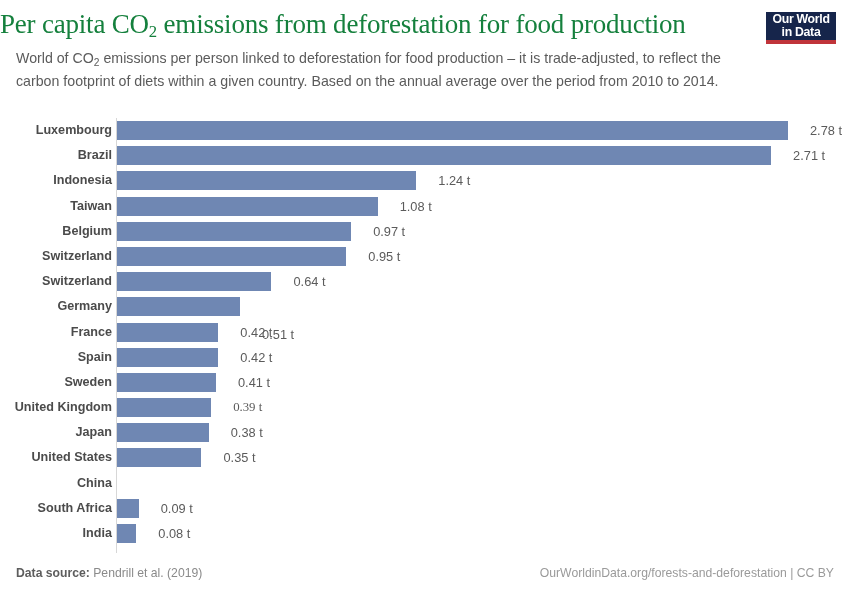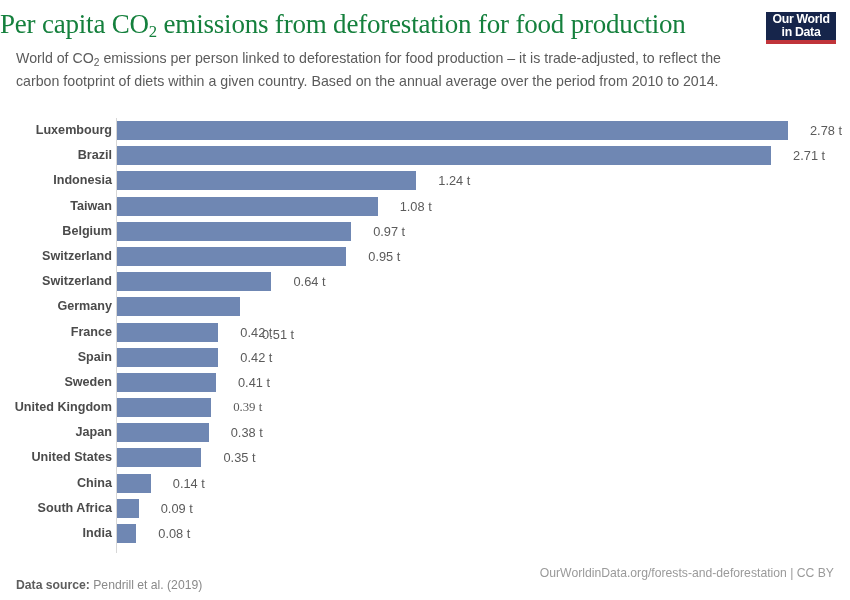--- a/index.html
+++ b/index.html
@@ -161,21 +161,20 @@
     width: 850px;
     height: 20px;
   }
   .footer-left {
     position: absolute;
     left: 16px;
     top: 0;
     font-size: 12.2px;
     color: #8a8a8a;
     white-space: nowrap;
-    margin-top: 12px;
   }
   .footer-left b {
     color: #5d5d5d;
     font-weight: 700;
   }
   .footer-right {
     position: absolute;
     right: 16px;
     top: 0;
     font-size: 12.2px;
@@ -294,24 +293,20 @@
         </div>
         <div class="row">
           <div class="row-label">United States</div>
           <div class="bar-wrap">
             <div class="bar" style="width: 84.4784px; background: rgb(111, 135, 179);"></div>
             <div class="bar-value" style="left: 84.4784px;">0.35 t</div>
           </div>
         </div>
         <div class="row">
           <div class="row-label">China</div>
-          <div class="bar-wrap">
-            <div class="bar" style="width: 33.7914px; background: rgb(111, 135, 179);"></div>
-            <div class="bar-value" style="left: 33.7914px;">0.14 t</div>
-          </div>
         </div>
         <div class="row">
           <div class="row-label">South Africa</div>
           <div class="bar-wrap">
             <div class="bar" style="width: 21.723px; background: rgb(111, 135, 179);"></div>
             <div class="bar-value" style="left: 21.723px;">0.09 t</div>
           </div>
         </div>
         <div class="row">
           <div class="row-label">India</div>

